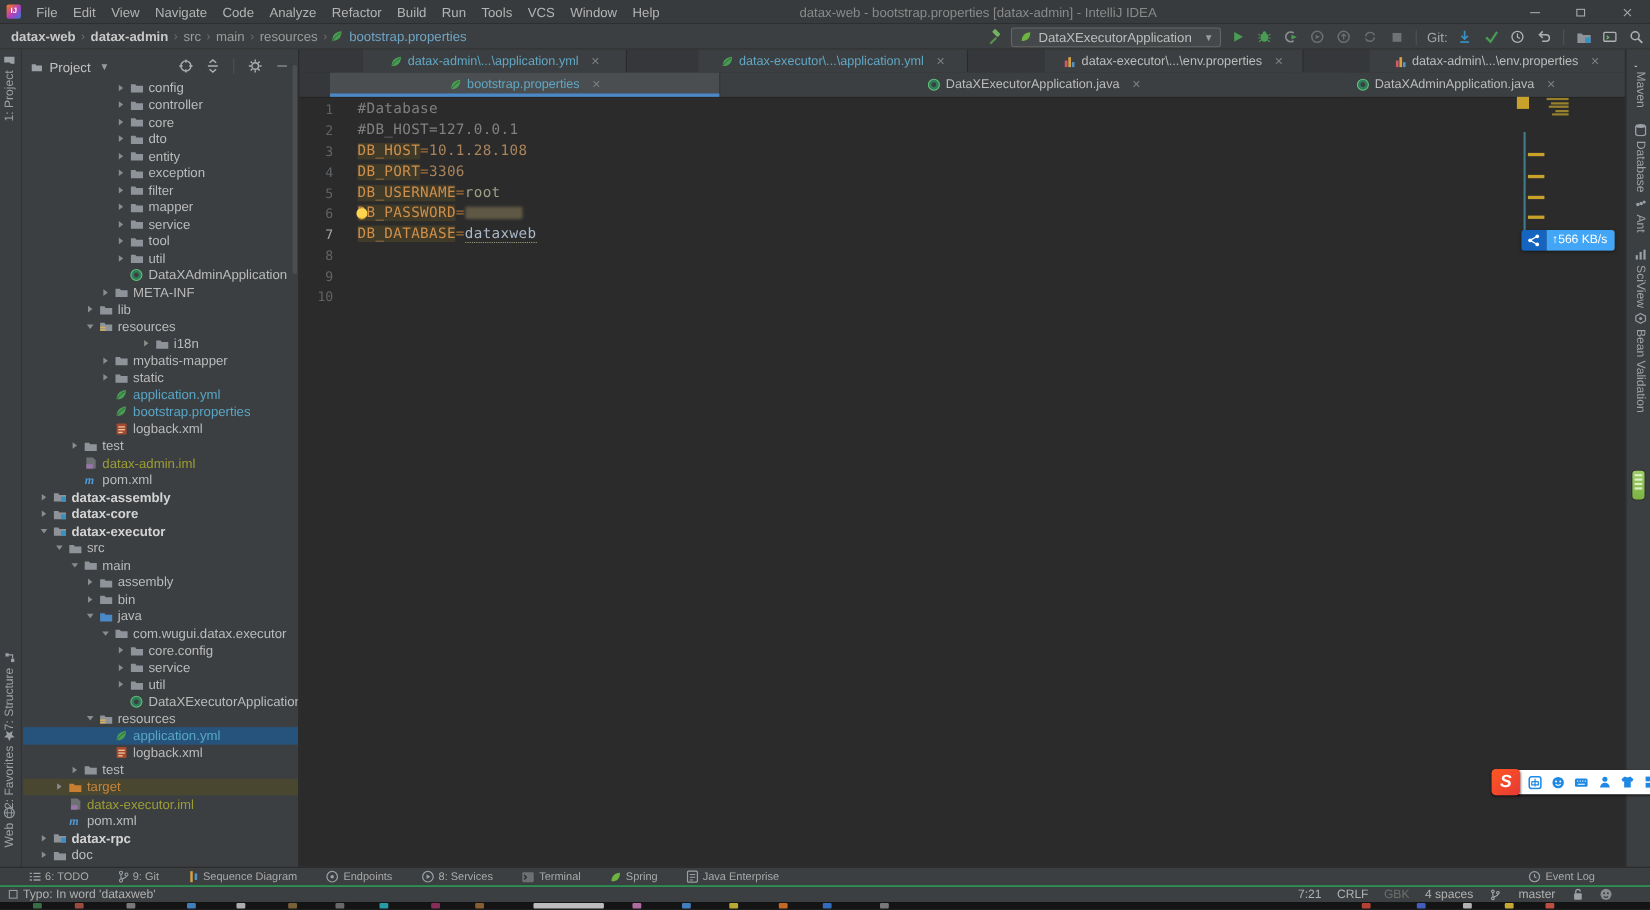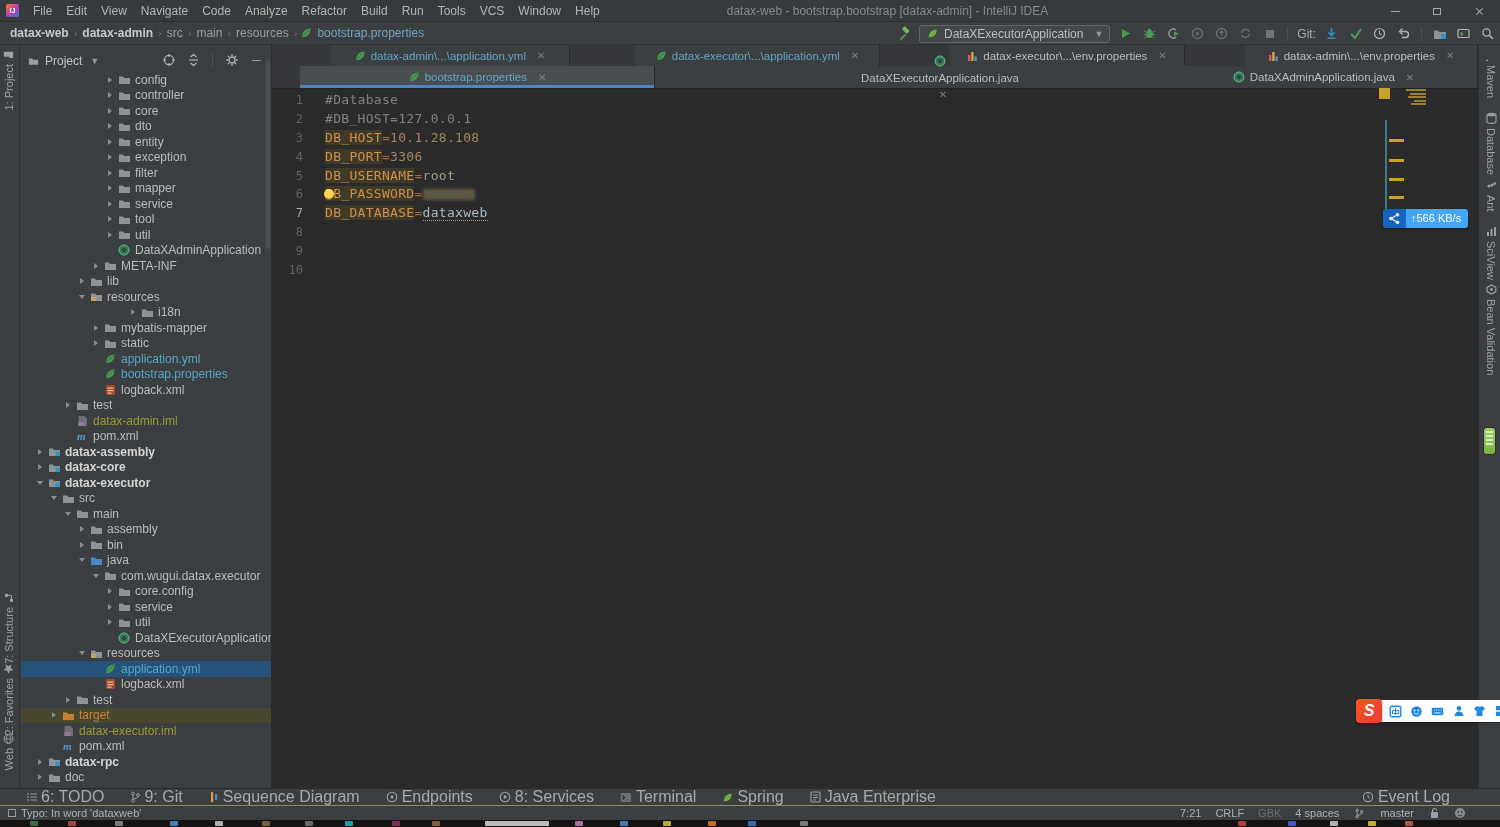--- a/index.html
+++ b/index.html
@@ -109,21 +109,21 @@
   #sogou { position:absolute; left:1356px; top:699px; height:24px; display:flex; align-items:center; }
   #sogou .slogo { width:26px; height:24px; background:linear-gradient(135deg,#ff5722,#e53935); border-radius:4px;
     color:#fff; font-weight:bold; font-style:italic; font-size:16px; display:flex; align-items:center; justify-content:center;
     box-shadow:0 1px 2px rgba(0,0,0,.5); z-index:2; }
   #sogou .spanel { margin-left:-3px; height:22px; background:#fff; border-radius:3px; display:flex; align-items:center;
     gap:8px; padding:0 8px 0 10px; box-shadow:0 1px 2px rgba(0,0,0,.5); }
   #sogou .spanel .si { width:13px; height:13px; display:flex; align-items:center; justify-content:center; }
 
   
   #toolwin-bar { position:absolute; left:0; right:0; bottom:22px; height:17px; background:#3C3F41;
-    border-top:1px solid #2b2b2b; display:flex; align-items:center; font-size:16px; color:#a9a9a9; }
+    border-top:1px solid #2b2b2b; display:flex; align-items:center; font-size:10px; color:#a9a9a9; }
   .twb-item { display:flex; align-items:center; gap:4px; margin-left:26px; white-space:nowrap; }
   #event-log { margin-left:auto; margin-right:50px; display:flex; align-items:center; gap:4px; }
 
   
   #status-bar { position:absolute; left:0; right:0; bottom:7px; height:15px; background:#3C3F41;
     border-top:1px solid #22c55e; display:flex; align-items:center; font-size:11px; color:#b0b0b0; }
   #status-left { display:flex; align-items:center; gap:5px; margin-left:8px; }
   .typo-ic { width:8px; height:8px; border:1px solid #9a9a9a; }
   #status-right { margin-left:auto; display:flex; align-items:center; gap:14px; margin-right:10px; }
   #status-right .dim { color:#6e6e6e; }
@@ -150,21 +150,21 @@
         <span class="menu-item">Code</span>
         <span class="menu-item">Analyze</span>
         <span class="menu-item">Refactor</span>
         <span class="menu-item">Build</span>
         <span class="menu-item">Run</span>
         <span class="menu-item">Tools</span>
         <span class="menu-item">VCS</span>
         <span class="menu-item">Window</span>
         <span class="menu-item">Help</span>
       </div>
-    <div id="win-title">datax-web - bootstrap.bootstrap [datax-admin] - IntelliJ IDEA</div>
+    <div id="win-title">datax-web - bootstrap.properties [datax-admin] - IntelliJ IDEA</div>
     <div id="win-controls">
       <div class="wbtn">
           <div class="min-glyph"></div>
         </div>
       <div class="wbtn">
           <div class="max-glyph"></div>
         </div>
       <div class="wbtn">
           <div class="close-glyph"></div>
         </div>
@@ -928,21 +928,21 @@
         <div class="etab active" style="left: 28px; width: 355px;">
           <span>
             <svg width="12" height="12" viewBox="0 0 12 12">
               <path d="M2 10C2 5 5 2 10.5 1.5 10.5 7.5 7 10.5 2 10Z" fill="#499C54"></path>
               <path d="M2.5 9.5C4.5 6.5 7 4.5 9.5 3" stroke="#2e5f35" stroke-width=".8" fill="none"></path>
             </svg>
           </span>
           <span class="lbl teal">bootstrap.properties</span>
           <span class="close">✕</span>
         </div>
-        <div class="etab" style="left: 383px; width: 571px; flex-direction: column;">
+        <div class="etab" style="left: 383px; width: 571px;">
           <span>
             <svg width="12" height="12" viewBox="0 0 12 12">
               <circle cx="6" cy="6" r="5" fill="#2e7d5b"></circle>
               <circle cx="6" cy="6" r="2.2" fill="#3C3F41"></circle>
               <circle cx="6" cy="6" r="5" fill="none" stroke="#67c07a" stroke-width="1"></circle>
             </svg>
           </span>
           <span class="lbl ">DataXExecutorApplication.java</span>
           <span class="close">✕</span>
         </div>

